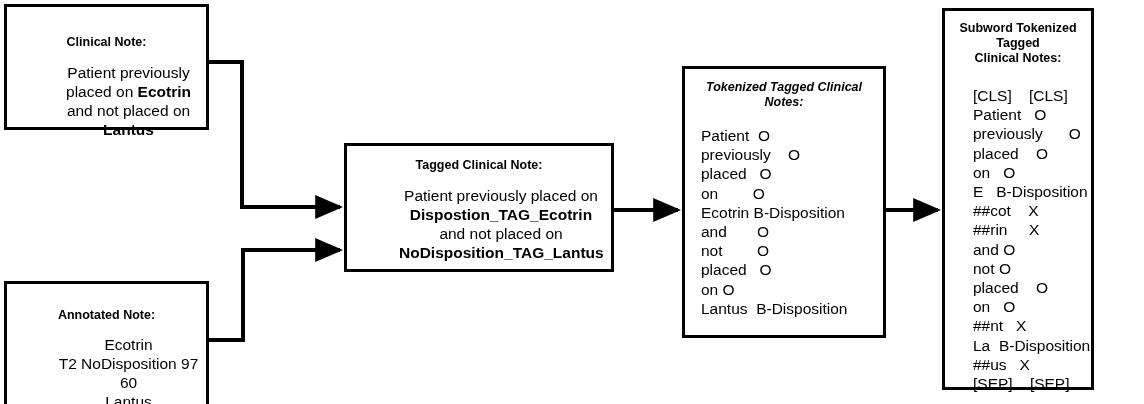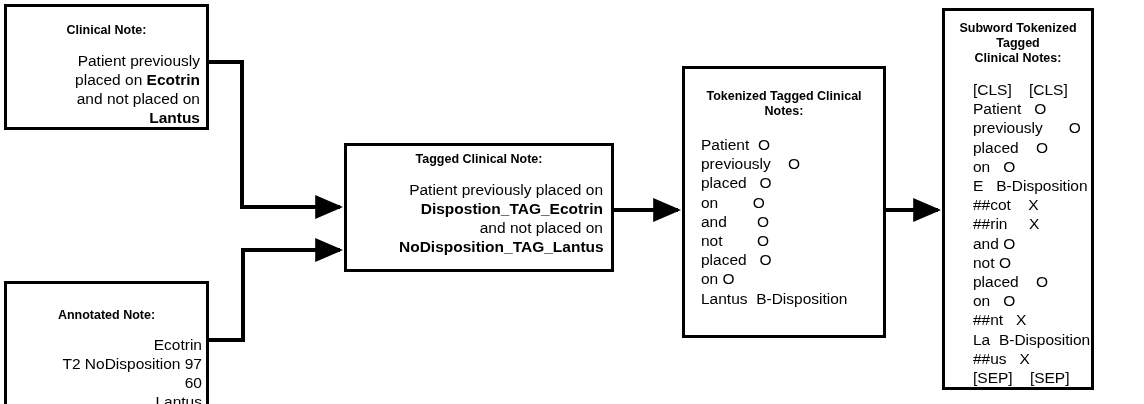--- a/index.html
+++ b/index.html
@@ -24,61 +24,61 @@
     z-index: 3;
   }
   .box-title {
     font-weight: bold;
     text-align: center;
     font-size: 12.5px;
     line-height: 15px;
     white-space: pre-line;
   }
   .box-body {
-    text-align: right;
+    text-align: center;
     font-size: 15.5px;
     line-height: 19px;
     margin-left: 44px;
   }
   .box-body b { font-weight: bold; }
 
   
   #clinical-note {
     left: 4px; top: 4px; width: 205px; height: 126px;
   }
-  #clinical-note .box-title { margin-top: 16px; }
+  #clinical-note .box-title { margin-top: 28px; }
   #clinical-note .box-body { margin-top: 13px; padding: 0 6px; }
 
   
   #annotated-note {
     left: 4px; top: 281px; width: 205px; height: 128px;
   }
   #annotated-note .box-title { margin-top: 24px; }
   #annotated-note .box-body { margin-top: 12px; padding: 0 4px; }
 
   
   #tagged-note {
     left: 344px; top: 143px; width: 270px; height: 129px;
   }
-  #tagged-note .box-title { margin-top: 6px; }
+  #tagged-note .box-title { margin-top: 12px; }
   #tagged-note .box-body { margin-top: 13px; padding: 0 8px; }
 
   
   #tokenized-note {
     left: 682px; top: 66px; width: 204px; height: 272px;
   }
-  #tokenized-note .box-title { margin-top: 20px; padding: 0 10px; }
+  #tokenized-note .box-title { margin-top: 11px; padding: 0 10px; font-style: italic; }
   #tokenized-note .token-list { margin-top: 16px; padding-left: 16px; }
 
   
   #subword-note {
     left: 942px; top: 8px; width: 152px; height: 382px;
   }
   #subword-note .box-title { margin-top: 10px; padding: 0 6px; }
-  #subword-note .token-list { margin-top: 14px; padding-left: 28px; }
+  #subword-note .token-list { margin-top: 20px; padding-left: 28px; }
 
   .token-list {
     font-size: 15.5px;
     line-height: 19.2px;
     text-align: left;
   }
   .token-row { white-space: pre; }
 
   svg.connectors {
     position: absolute;
@@ -128,20 +128,21 @@
   </div>
 
   <div class="box" id="tokenized-note">
     <div class="box-title">Tokenized Tagged Clinical
 Notes:</div>
     <div class="token-list">
         <div class="token-row"><span>Patient</span><span>  </span><span>O</span></div>
         <div class="token-row"><span>previously</span><span>    </span><span>O</span></div>
         <div class="token-row"><span>placed</span><span>   </span><span>O</span></div>
         <div class="token-row"><span>on</span><span>        </span><span>O</span></div>
+        <div class="token-row"><span>Ecotrin</span><span> </span><span>B-Disposition</span></div>
         <div class="token-row"><span>and</span><span>       </span><span>O</span></div>
         <div class="token-row"><span>not</span><span>        </span><span>O</span></div>
         <div class="token-row"><span>placed</span><span>   </span><span>O</span></div>
         <div class="token-row"><span>on</span><span> </span><span>O</span></div>
         <div class="token-row"><span>Lantus</span><span>  </span><span>B-Disposition</span></div>
       </div>
   </div>
 
   <div class="box" id="subword-note">
     <div class="box-title">Subword Tokenized Tagged

